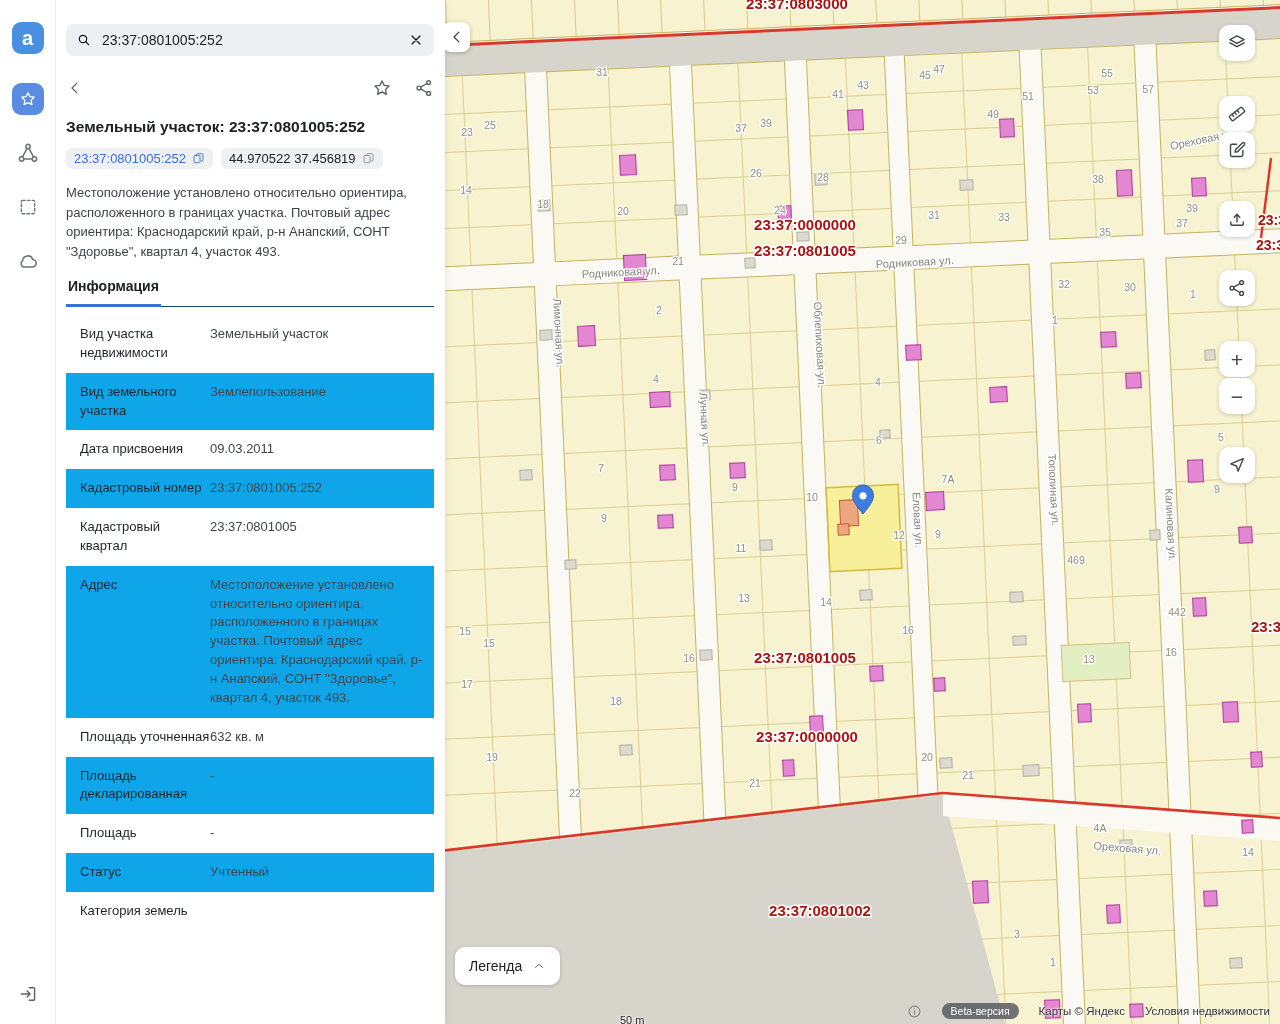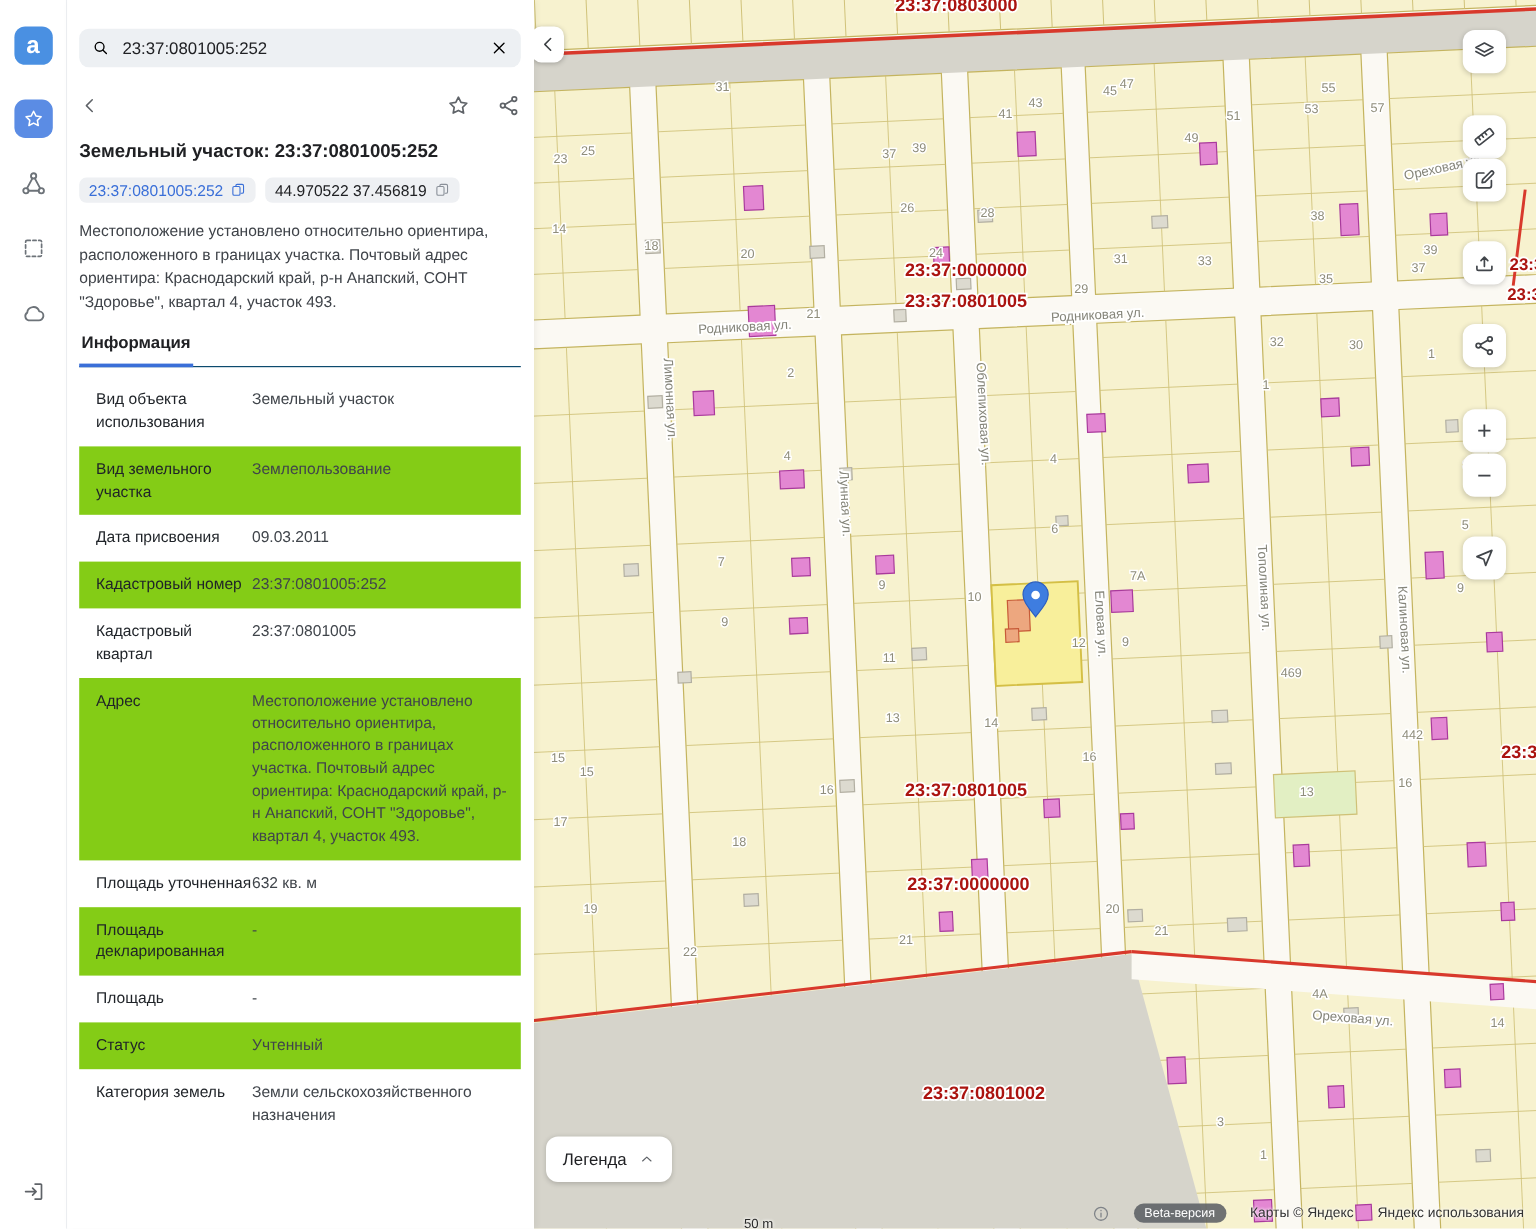--- a/index.html
+++ b/index.html
@@ -32,21 +32,21 @@
   .chip{background:#eef0f3;border-radius:6px;padding:3px 8px;font-size:13px;color:#202124;
         display:flex;align-items:center;gap:6px;cursor:pointer;white-space:nowrap;}
   .chip.link > span{color:#3a6fd8;}
   .copybtn{color:#8a9099;display:inline-flex;}
   .pdesc{margin:14px 0 0;font-size:13px;line-height:1.5;color:#3f4349;}
   .tabs{margin-top:16px;border-bottom:1px solid #0c4a6e;}
   .tab{display:inline-block;font-size:14px;font-weight:700;color:#202124;padding:0 2px 10px;
        border-bottom:3px solid #3a6fd8;margin-bottom:-1px;cursor:pointer;}
   .itable{margin-top:8px;}
   .irow{display:flex;align-items:flex-start;padding:10px 10px 10px 14px;font-size:13px;line-height:1.45;}
-  .irow.alt{background:#84cc16;}
+  .irow.alt{background:#0ea5e9;}
   .ilabel{width:130px;flex:none;color:#1f2328;font-weight:500;}
   .ivalue{flex:1;color:#40454b;}
   
   .map-area{position:relative;width:835px;height:1024px;overflow:hidden;background:#fbf9f3;flex:none;}
   .mapsvg{position:absolute;left:0;top:0;}
   svg text{font-family:"Liberation Sans",sans-serif;}
   .collapse{position:absolute;left:-2px;top:22px;width:27px;height:30px;background:#fff;border:none;
             border-radius:8px;box-shadow:0 1px 4px rgba(0,0,0,.25);display:flex;align-items:center;
             justify-content:center;color:#3c4043;cursor:pointer;z-index:10;}
   .mapbtn{position:absolute;left:774px;width:36px;height:36px;background:#fff;border:none;border-radius:10px;
@@ -178,21 +178,21 @@
             </svg>
           </span>
         </div>
       </div>
     <p class="pdesc">Местоположение установлено относительно ориентира, расположенного в границах участка. Почтовый адрес ориентира: Краснодарский край, р-н Анапский, СОНТ "Здоровье", квартал 4, участок 493.</p>
     <div class="tabs">
       <span class="tab">Информация</span>
     </div>
     <div class="itable">
         <div class="irow">
-          <div class="ilabel">Вид объекта использования</div>
+          <div class="ilabel">Вид участка недвижимости</div>
           <div class="ivalue">Земельный участок</div>
         </div>
         <div class="irow alt">
           <div class="ilabel">Вид земельного участка</div>
           <div class="ivalue">Землепользование</div>
         </div>
         <div class="irow">
           <div class="ilabel">Дата присвоения</div>
           <div class="ivalue">09.03.2011</div>
         </div>
@@ -219,21 +219,20 @@
         <div class="irow">
           <div class="ilabel">Площадь</div>
           <div class="ivalue">-</div>
         </div>
         <div class="irow alt">
           <div class="ilabel">Статус</div>
           <div class="ivalue">Учтенный</div>
         </div>
         <div class="irow">
           <div class="ilabel">Категория земель</div>
-          <div class="ivalue">Земли сельскохозяйственного назначения</div>
         </div>
       </div>
   </div>
 
   <div class="map-area">
     <svg id="mapsvg" class="mapsvg" width="835" height="1024" viewBox="0 0 835 1024">
         <rect x="0" y="0" width="835" height="1024" fill="#fbf9f3"></rect>
         <g transform="rotate(-2.6 417 512)">
           <rect x="-25" y="-40" width="895" height="64" fill="#f7f2cf" stroke="#c4b45f"></rect>
           <line x1="-19" y1="-40" x2="-19" y2="24" stroke="#cfc177" stroke-width="0.8"></line>
@@ -657,16 +656,16 @@
     <div class="attr">
       <span class="icw" style="cursor:pointer">
           <svg width="15" height="15" viewBox="0 0 24 24" fill="none" stroke="currentColor" stroke-width="1.7" stroke-linecap="round" stroke-linejoin="round">
             <circle cx="12" cy="12" r="8.6"></circle>
             <path d="M12 11v5.2"></path>
             <path d="M12 7.6v.2"></path>
           </svg>
         </span>
       <span class="badge">Beta-версия</span>
       <span class="link">Карты © Яндекс</span>
-      <span class="link">Яндекс использования</span>
+      <span class="link">Условия недвижимости</span>
     </div>
   </div>
 </div>
 
 </body></html>

